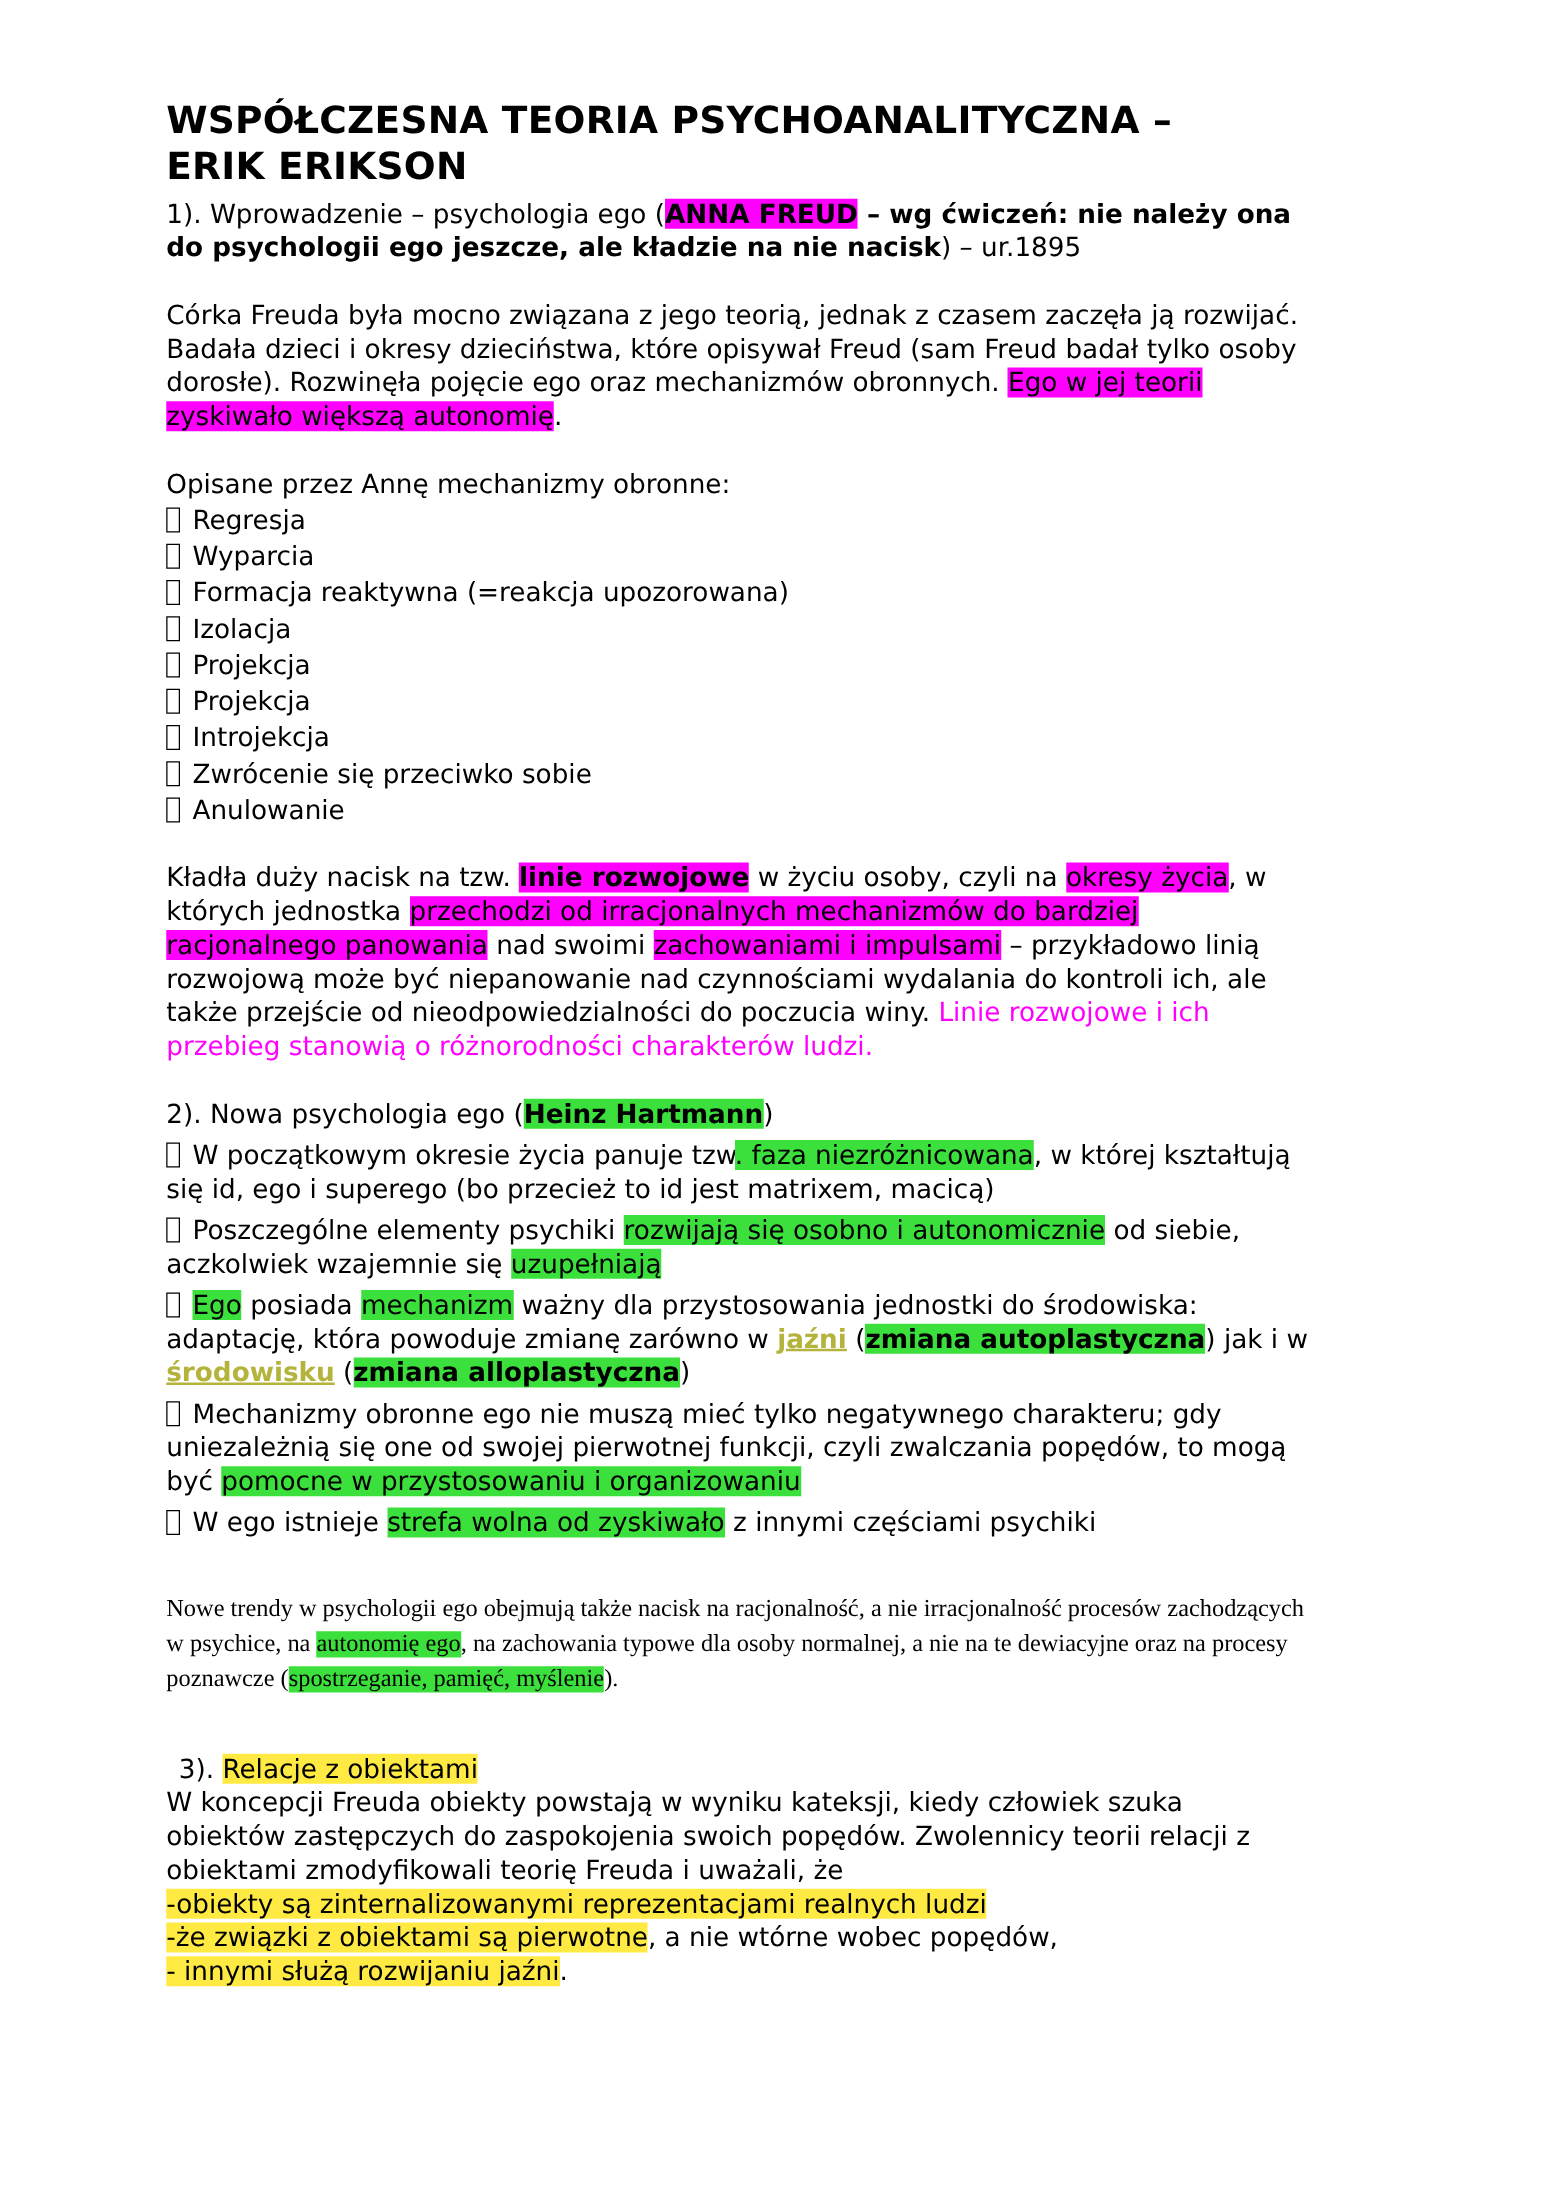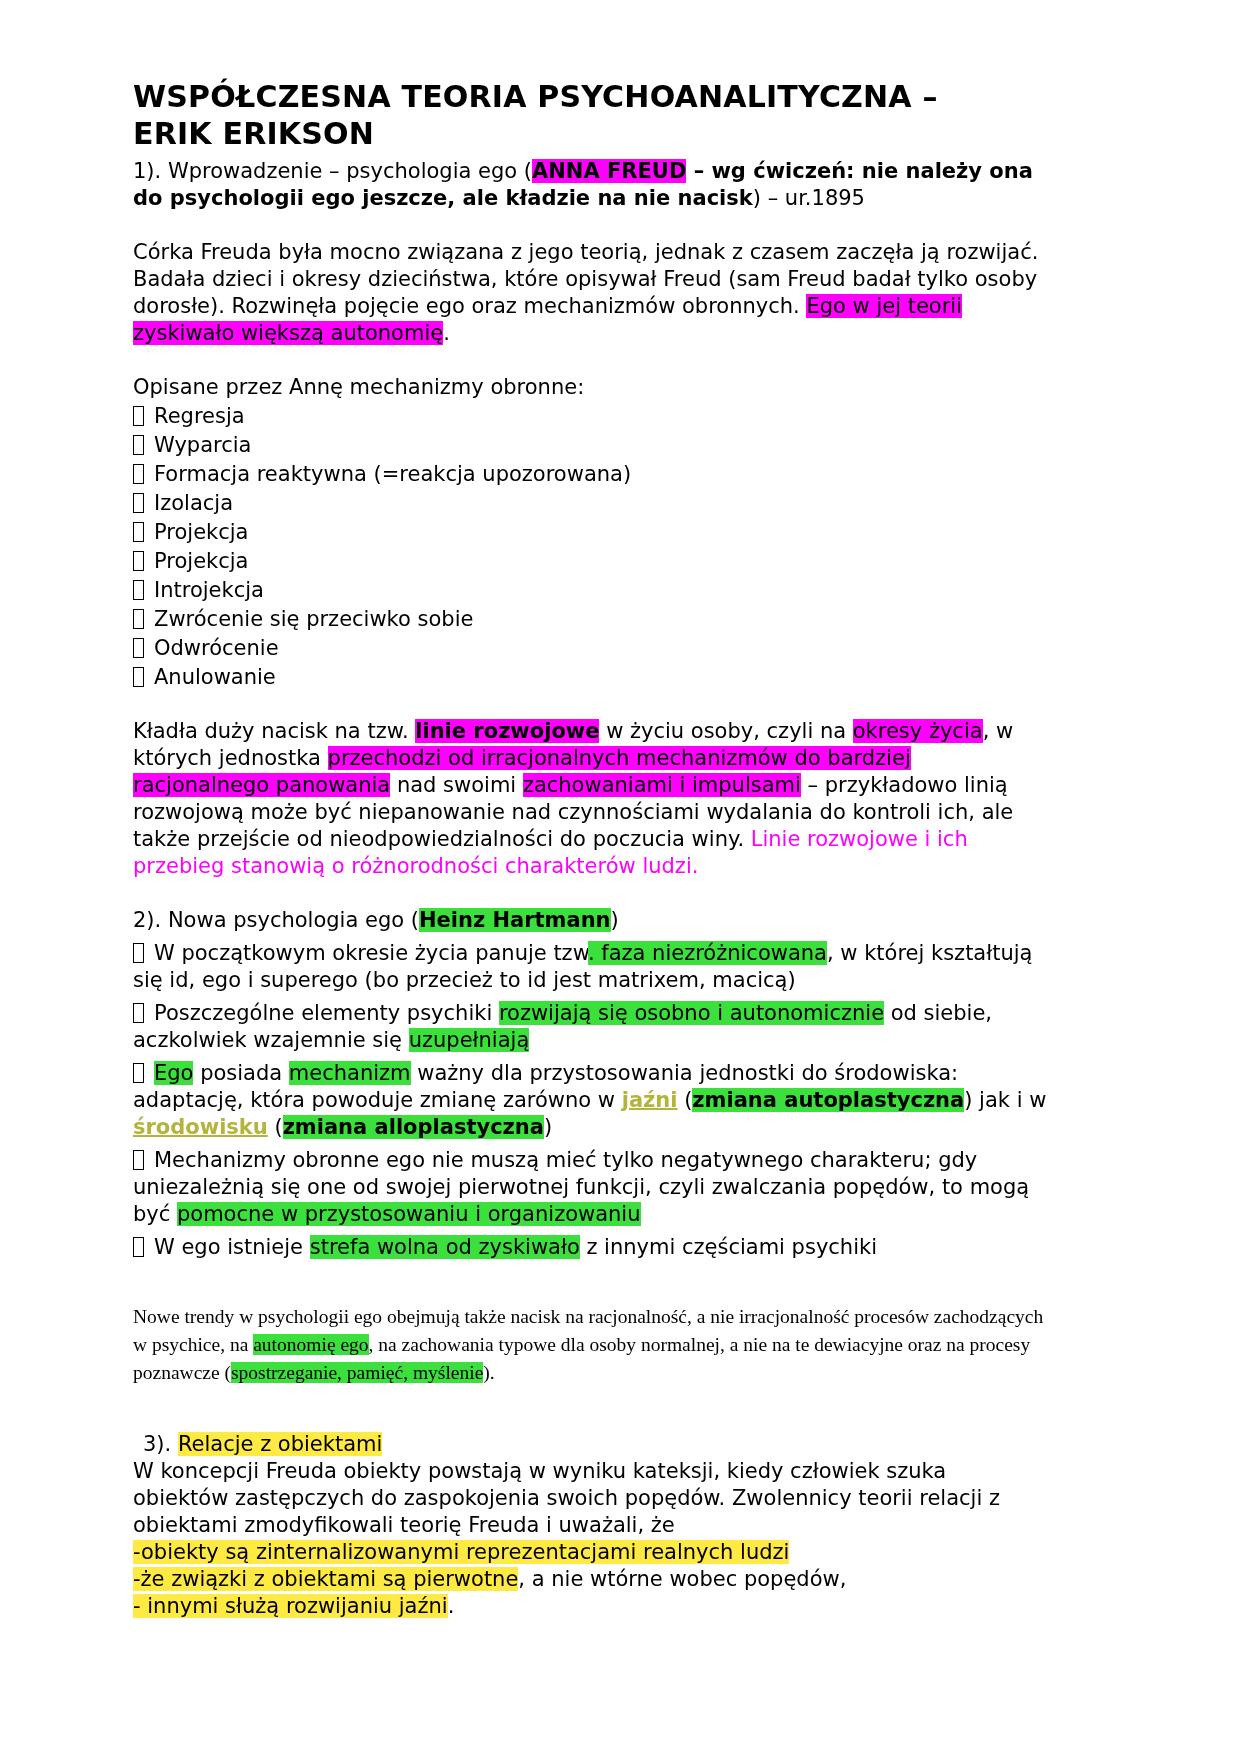--- a/index.html
+++ b/index.html
@@ -40,21 +40,20 @@
       <div class="block gap-line"><span>Córka Freuda była mocno związana z jego teorią, jednak z czasem zaczęła ją rozwijać. Badała dzieci i okresy dzieciństwa, które opisywał Freud (sam Freud badał tylko osoby dorosłe). Rozwinęła pojęcie ego oraz mechanizmów obronnych. </span><span class="hlm">Ego w jej teorii zyskiwało większą autonomię</span><span>.</span></div>
       <div class="block gap-line"><span>Opisane przez Annę mechanizmy obronne:</span></div>
       <div class="block gap-li"><span class="tofu"></span><span>Regresja</span></div>
       <div class="block gap-li"><span class="tofu"></span><span>Wyparcia</span></div>
       <div class="block gap-li"><span class="tofu"></span><span>Formacja reaktywna (=reakcja upozorowana)</span></div>
       <div class="block gap-li"><span class="tofu"></span><span>Izolacja</span></div>
       <div class="block gap-li"><span class="tofu"></span><span>Projekcja</span></div>
       <div class="block gap-li"><span class="tofu"></span><span>Projekcja</span></div>
       <div class="block gap-li"><span class="tofu"></span><span>Introjekcja</span></div>
       <div class="block gap-li"><span class="tofu"></span><span>Zwrócenie się przeciwko sobie</span></div>
-      <div class="block gap-li"><span class="tofu"></span><span>Odwrócenie</span></div>
       <div class="block gap-li"><span class="tofu"></span><span>Anulowanie</span></div>
       <div class="block gap-line"><span>Kładła duży nacisk na tzw. </span><span class="b hlm">linie rozwojowe</span><span> w życiu osoby, czyli na </span><span class="hlm">okresy życia</span><span>, w których jednostka </span><span class="hlm">przechodzi od irracjonalnych mechanizmów do bardziej racjonalnego panowania</span><span> nad swoimi </span><span class="hlm">zachowaniami i impulsami</span><span> – przykładowo linią rozwojową może być niepanowanie nad czynnościami wydalania do kontroli ich, ale także przejście od nieodpowiedzialności do poczucia winy. </span><span class="mag">Linie rozwojowe i ich przebieg stanowią o różnorodności charakterów ludzi.</span></div>
       <div class="block gap-line"><span>2). Nowa psychologia ego (</span><span class="b hlg">Heinz Hartmann</span><span>)</span></div>
       <div class="block gap-bullet"><span class="tofu"></span><span>W początkowym okresie życia panuje tzw</span><span class="hlg">. faza niezróżnicowana</span><span>, w której kształtują się id, ego i superego (bo przecież to id jest matrixem, macicą)</span></div>
       <div class="block gap-bullet"><span class="tofu"></span><span>Poszczególne elementy psychiki </span><span class="hlg">rozwijają się osobno i autonomicznie</span><span> od siebie, aczkolwiek wzajemnie się </span><span class="hlg">uzupełniają</span></div>
       <div class="block gap-bullet"><span class="tofu"></span><span class="hlg">Ego</span><span> posiada </span><span class="hlg">mechanizm</span><span> ważny dla przystosowania jednostki do środowiska: adaptację, która powoduje zmianę zarówno w </span><span class="link">jaźni</span><span> (</span><span class="b hlg">zmiana autoplastyczna</span><span>) jak i w </span><span class="link">środowisku</span><span> (</span><span class="b hlg">zmiana alloplastyczna</span><span>)</span></div>
       <div class="block gap-bullet"><span class="tofu"></span><span>Mechanizmy obronne ego nie muszą mieć tylko negatywnego charakteru; gdy uniezależnią się one od swojej pierwotnej funkcji, czyli zwalczania popędów, to mogą być </span><span class="hlg">pomocne w przystosowaniu i organizowaniu</span></div>
       <div class="block gap-bullet"><span class="tofu"></span><span>W ego istnieje </span><span class="hlg">strefa wolna od zyskiwało</span><span> z innymi częściami psychiki</span></div>
       <div class="block serif gap-2"><span>Nowe trendy w psychologii ego obejmują także nacisk na racjonalność, a nie irracjonalność procesów zachodzących w psychice, na </span><span class="hlg">autonomię ego</span><span>, na zachowania typowe dla osoby normalnej, a nie na te dewiacyjne oraz na procesy poznawcze (</span><span class="hlg">spostrzeganie, pamięć, myślenie</span><span>).</span></div>
       <div class="block gap-3 indent-sm"><span>3). </span><span class="hly">Relacje z obiektami</span></div>

